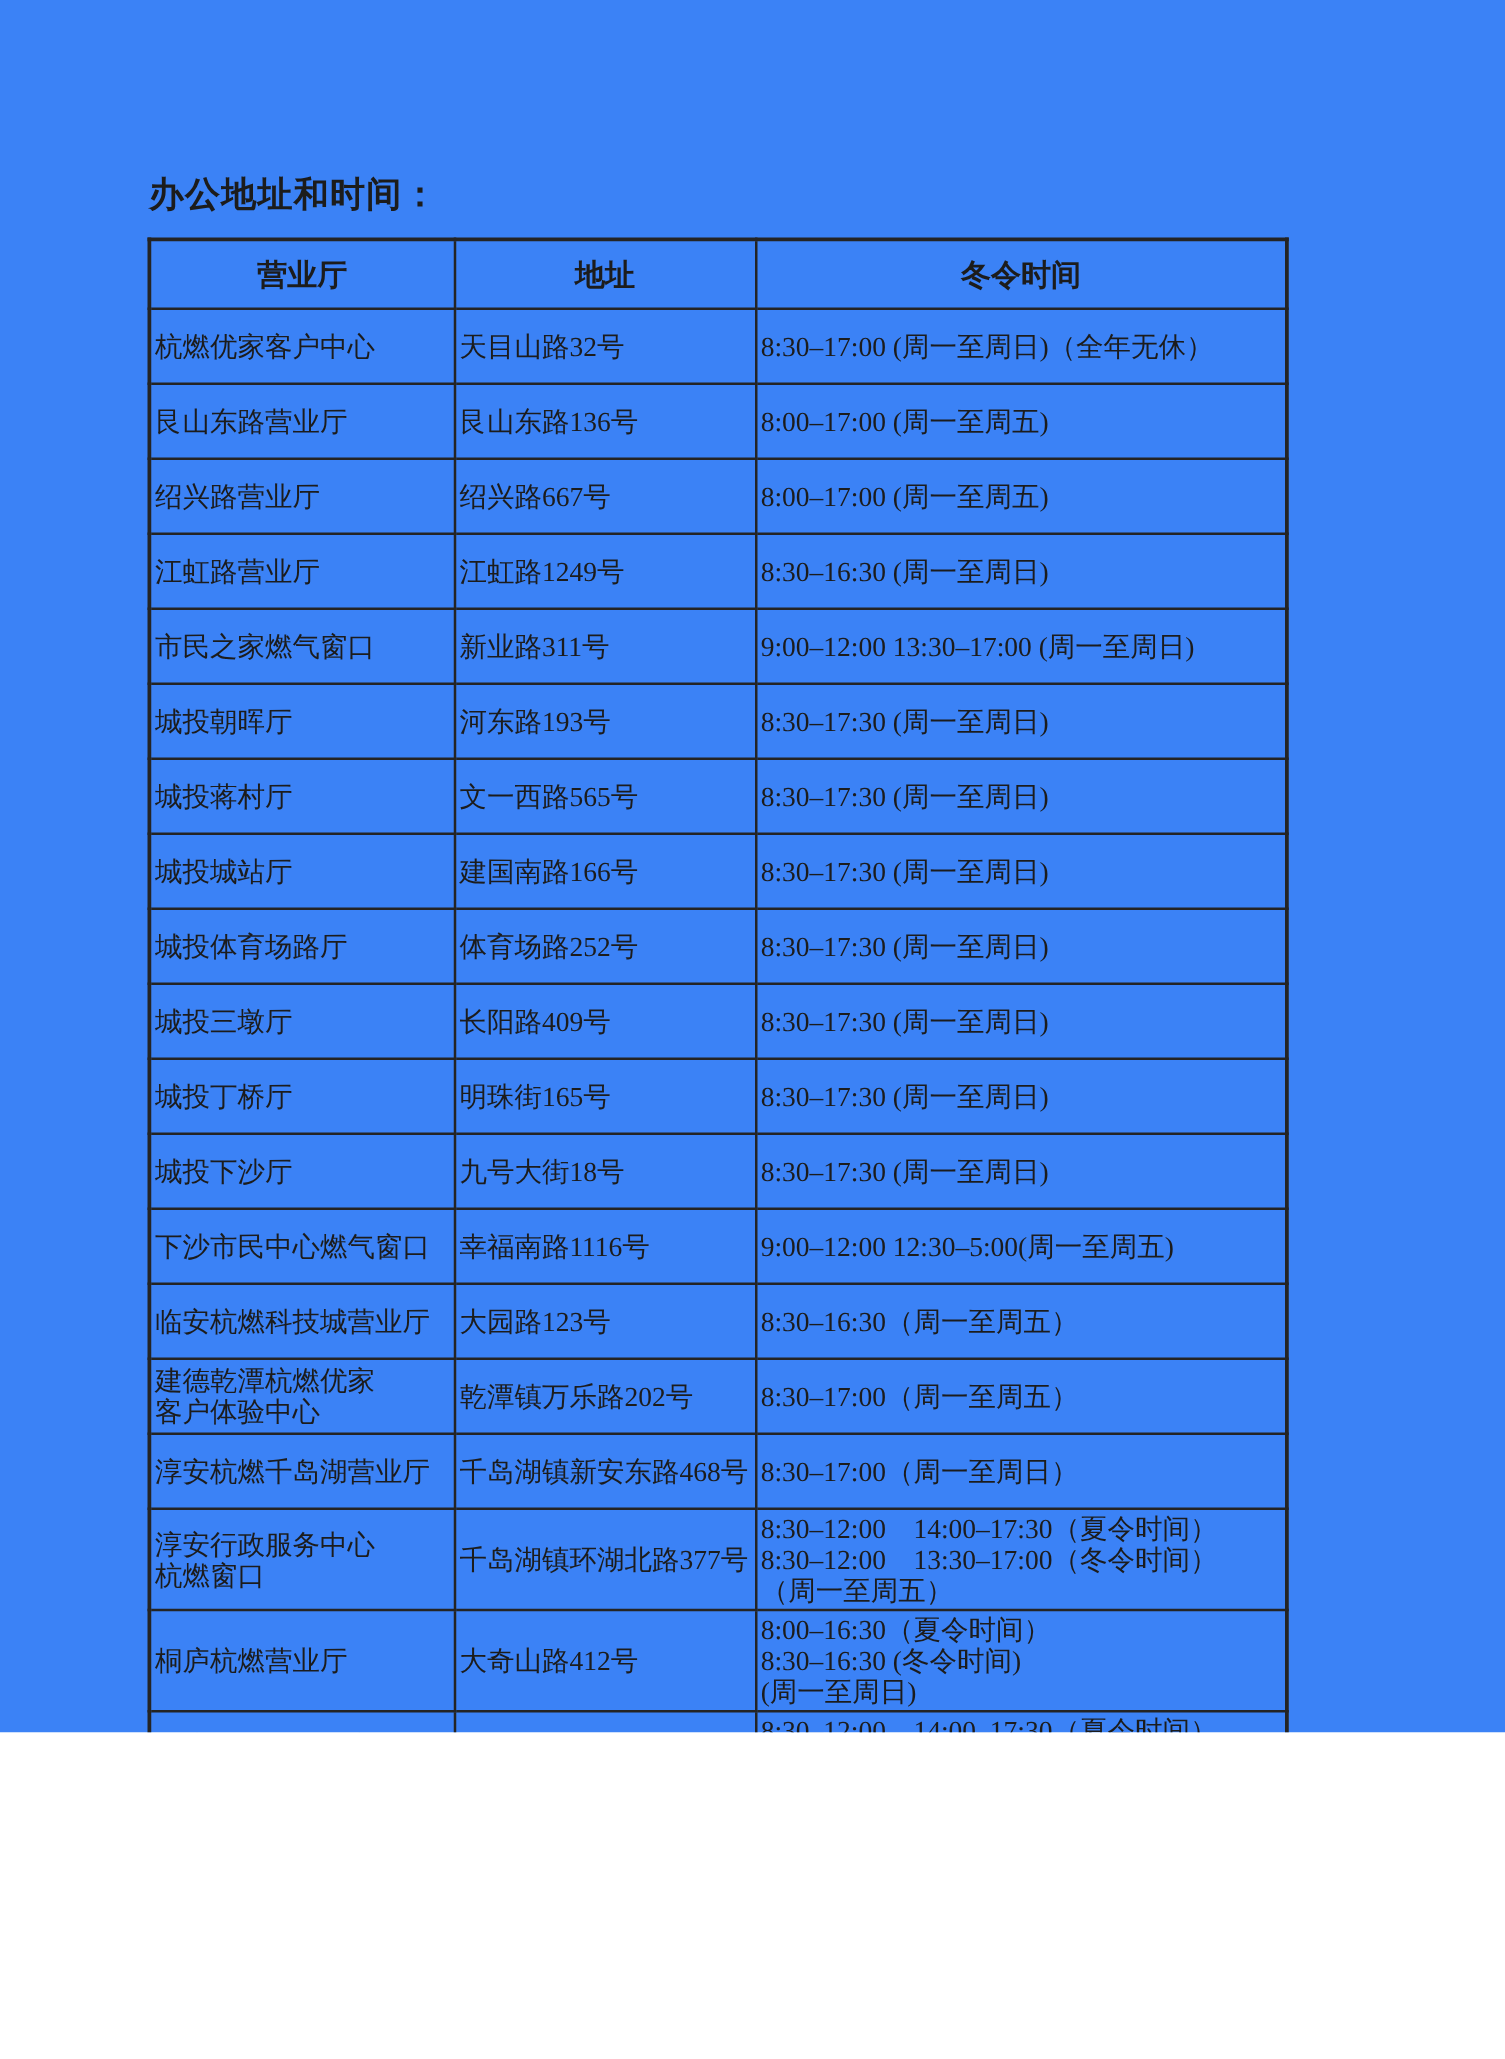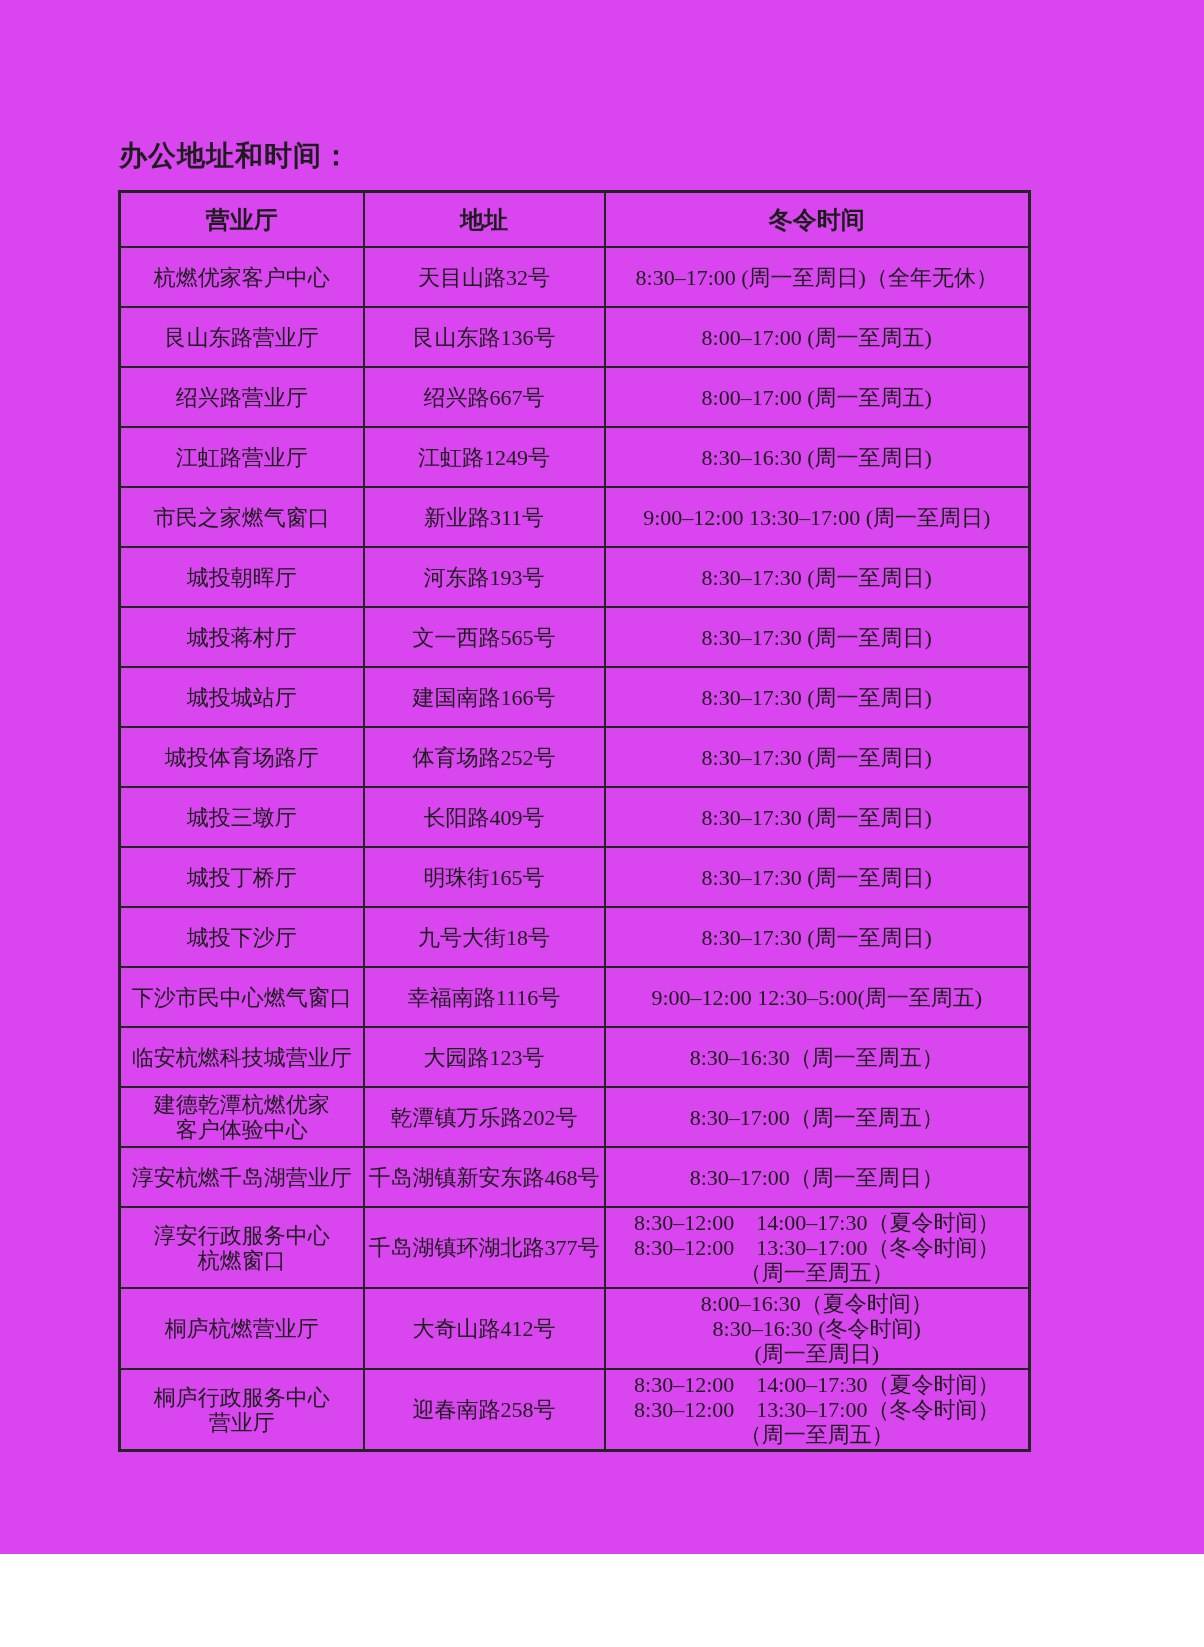--- a/index.html
+++ b/index.html
@@ -3,22 +3,22 @@
 <meta charset="utf-8">
 <style>
   html, body {
     margin: 0;
     padding: 0;
     background: #ffffff;
   }
   .page {
     position: relative;
     width: 1204px;
-    height: 1554px;
-    background: #d946ef;
+    height: 1386px;
+    background: #3b82f6;
     color: #1c1c1c;
     overflow: hidden;
   }
   .doc-title {
     position: absolute;
     left: 119px;
     top: 139px;
     margin: 0;
     font-family: "Liberation Sans", sans-serif;
     font-weight: bold;
@@ -46,21 +46,21 @@
     vertical-align: middle;
     padding: 2px 3px;
     color: #1c1c1c;
   }
   table.office-table td {
     border: 2px solid #242424;
     font-family: "Liberation Serif", serif;
     font-size: 22px;
     line-height: 25px;
     height: 54px;
-    text-align: center;
+    text-align: left;
     vertical-align: middle;
     padding: 2px 3px;
     white-space: pre-line;
     color: #1c1c1c;
   }
   .page-number {
     position: absolute;
     left: 0;
     top: 1516px;
     width: 1204px;

